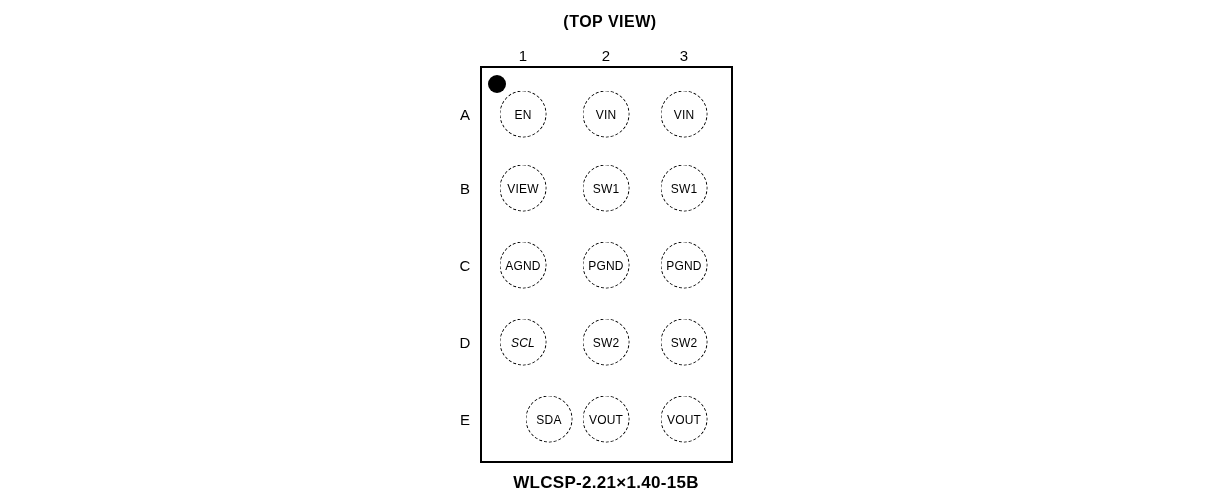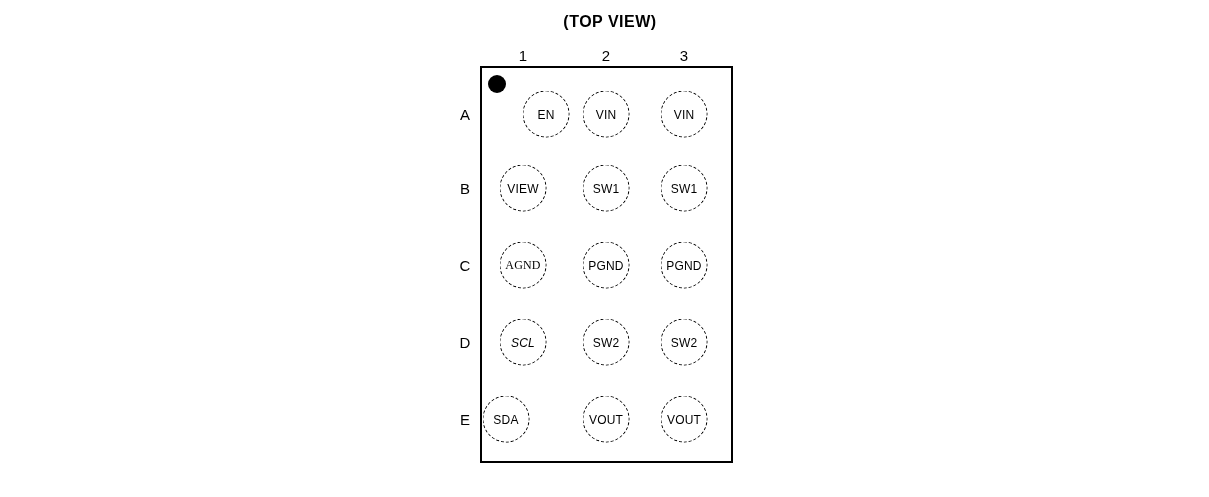--- a/index.html
+++ b/index.html
@@ -86,34 +86,35 @@
   <div class="abs row-label" style="left:465px; top:114px;">A</div>
   <div class="abs row-label" style="left:465px; top:188px;">B</div>
   <div class="abs row-label" style="left:465px; top:265px;">C</div>
   <div class="abs row-label" style="left:465px; top:342px;">D</div>
   <div class="abs row-label" style="left:465px; top:419px;">E</div>
 
   <div class="package-rect"></div>
 
   <div class="pin1-dot"></div>
 
-  <div class="pin-circle" style="left:546px; top:114px;">EN</div>
+  <div class="pin-circle" style="left:523px; top:114px;">EN</div>
   <div class="pin-circle" style="left:606px; top:114px;">VIN</div>
   <div class="pin-circle" style="left:684px; top:114px;">VIN</div>
 
   <div class="pin-circle" style="left:523px; top:188px;">VIEW</div>
   <div class="pin-circle" style="left:606px; top:188px;">SW1</div>
   <div class="pin-circle" style="left:684px; top:188px;">SW1</div>
 
-  <div class="pin-circle" style="left:523px; top:265px;font-family:Liberation Serif, serif;">AGND</div>
+  <div class="pin-circle" style="left:523px; top:265px;">AGND</div>
   <div class="pin-circle" style="left:606px; top:265px;">PGND</div>
   <div class="pin-circle" style="left:684px; top:265px;">PGND</div>
 
   <div class="pin-circle" style="left:523px; top:342px;font-style:italic;">SCL</div>
   <div class="pin-circle" style="left:606px; top:342px;">SW2</div>
   <div class="pin-circle" style="left:684px; top:342px;">SW2</div>
 
-  <div class="pin-circle" style="left:506px; top:419px;">SDA</div>
+  <div class="pin-circle" style="left:549px; top:419px;">SDA</div>
   <div class="pin-circle" style="left:606px; top:419px;">VOUT</div>
   <div class="pin-circle" style="left:684px; top:419px;">VOUT</div>
 
+  <div class="abs package-label" style="left:606px; top:483px;">WLCSP-2.21×1.40-15B</div>
 
 </div>
 
 </body></html>

